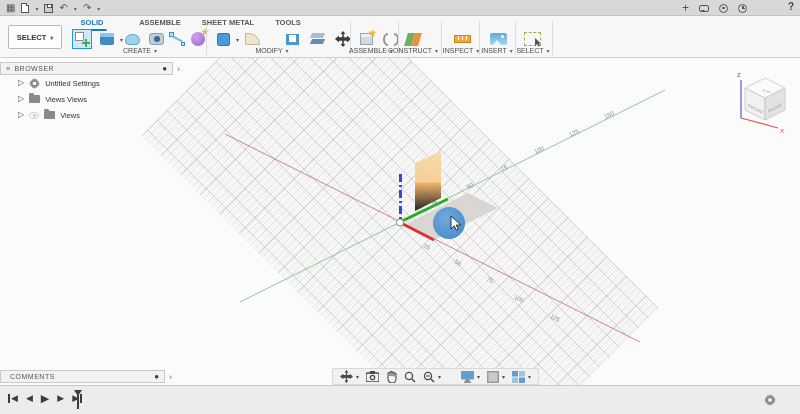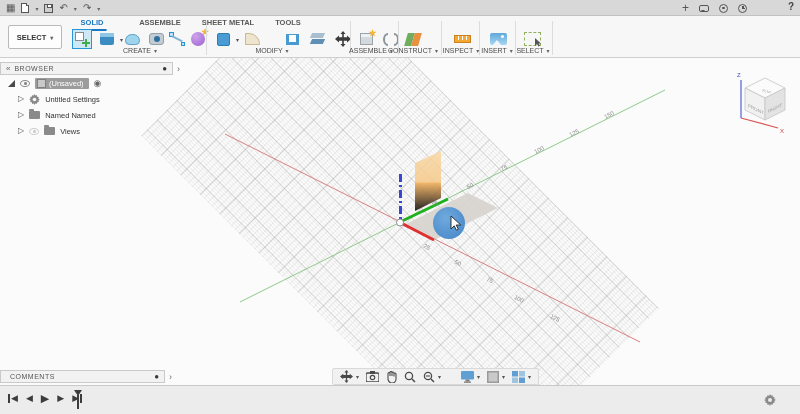--- a/index.html
+++ b/index.html
@@ -440,45 +440,34 @@
 <div id="browser">
   <div class="phead-wrap">
     <div class="phead phead-box">
       <span style="font-size:8px;color:#666">«</span>
       <span class="ttl">BROWSER</span>
       <span class="pdot">●</span>
     </div>
     <span class="pchev">›</span>
   </div>
 
-  <div class="brow">
-    <span class="tri-root"></span>
-    <span class="eye">
-        <i></i>
-      </span>
-    <span class="chip">
-      <span class="cube"></span>
-      <span>(Unsaved)</span>
-    </span>
-    <span class="radio">◉</span>
-  </div>
 
   <div class="brow">
     <span class="tri-exp">▷</span>
     <svg width="11" height="11" viewBox="0 0 12 12" class="gear">
         <path d="M6 0l.8 1.6 1.8-.4.3 1.8 1.8.3-.4 1.8L12 6l-1.6.8.4 1.8-1.8.3-.3 1.8-1.8-.4L6 12l-.8-1.6-1.8.4-.3-1.8-1.8-.3.4-1.8L0 6l1.6-.8-.4-1.8 1.8-.3.3-1.8 1.8.4z" fill="#8a8a8a"></path>
         <circle cx="6" cy="6" r="2" fill="#f7f7f7"></circle>
       </svg>
     <span>Untitled Settings</span>
   </div>
 
   <div class="brow">
     <span class="tri-exp">▷</span>
     <span class="folder"></span>
-    <span>Named Named</span>
+    <span>Views Views</span>
   </div>
 
   <div class="brow">
     <span class="tri-exp">▷</span>
     <span class="eye dim">
         <i></i>
       </span>
     <span class="folder"></span>
     <span>Views</span>
   </div>

